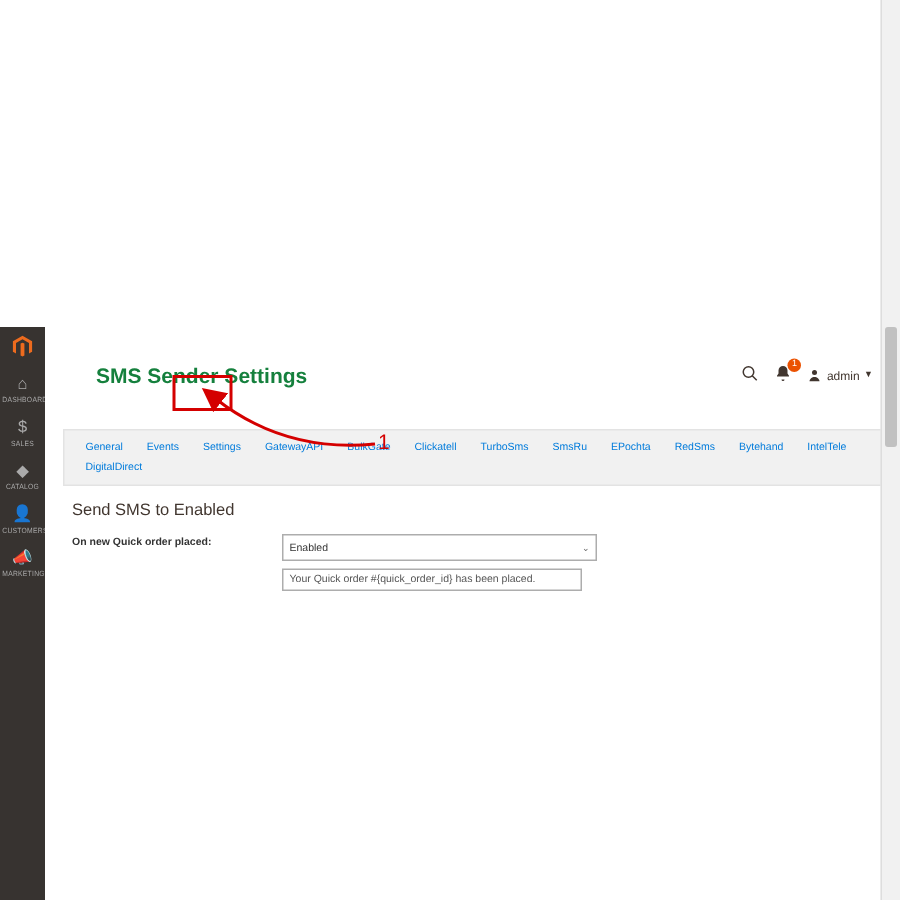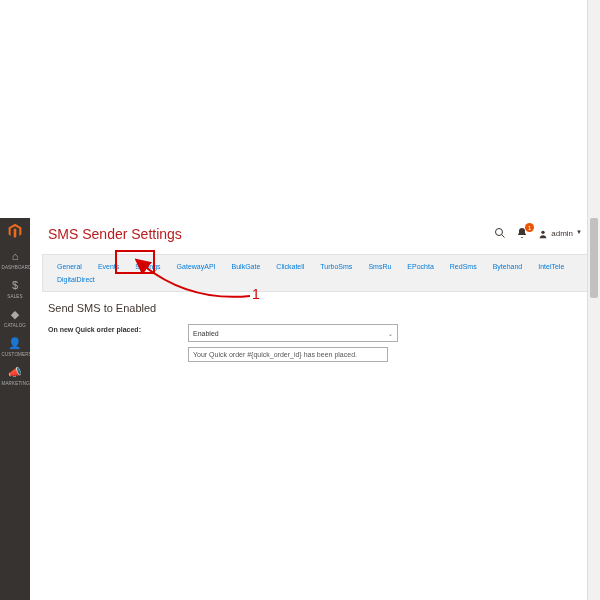--- a/index.html
+++ b/index.html
@@ -11,26 +11,26 @@
   .sidebar{width:30px;background:#373330;display:flex;flex-direction:column;align-items:center;padding-top:4px;flex-shrink:0}
   .logo{width:18px;height:18px;margin-bottom:6px;display:flex;align-items:center;justify-content:center}
   .logo svg{width:16px;height:16px;fill:#ed6b1e}
   .side-item{width:30px;text-align:center;color:#aaa;font-size:5px;padding:5px 0;cursor:pointer}
   .side-item .ic{font-size:11px;display:block;margin-bottom:2px;line-height:1}
   .side-lbl{display:block;letter-spacing:.2px;transform:scaleX(.9)}
 
   
   .main{flex:1;background:#fff;position:relative}
   .header{display:flex;align-items:center;padding:8px 18px 6px 18px}
-  .page-title{font-size:14px;font-weight:400;color:#b91c1c;margin:0;flex:1}
+  .page-title{font-size:14px;font-weight:700;color:#15803d;margin:16px;flex:1}
   .hdr-icons{display:flex;align-items:center;gap:10px}
   .search-ic{font-size:11px;color:#41362f;cursor:pointer}
   .bell{position:relative;font-size:11px;color:#41362f;cursor:pointer}
   .bell .badge{position:absolute;top:-4px;right:-6px;background:#eb5202;color:#fff;border-radius:50%;font-size:6px;width:9px;height:9px;display:flex;align-items:center;justify-content:center}
-  .user{display:flex;gap:3px;font-size:8px;color:#41362f;cursor:pointer}
+  .user{display:flex;align-items:center;gap:3px;font-size:8px;color:#41362f;cursor:pointer}
   .user .caret{font-size:6px}
 
   
   .tabs{background:#f1f1f1;border:1px solid #e3e3e3;margin:6px 12px 0 12px;padding:5px 6px 5px 6px;display:flex;flex-wrap:wrap;gap:0}
   .tab{color:#007bdb;font-size:7px;padding:3px 8px;cursor:pointer;white-space:nowrap}
   .tab.active{position:relative}
   .tab-highlight{position:absolute;border:2px solid #d40000;pointer-events:none}
 
   
   .section{padding:10px 18px 0 18px}

